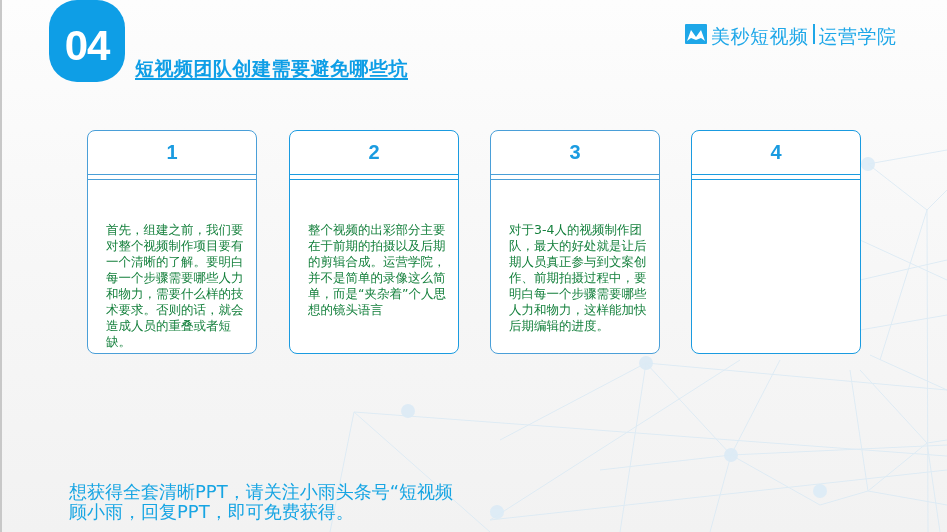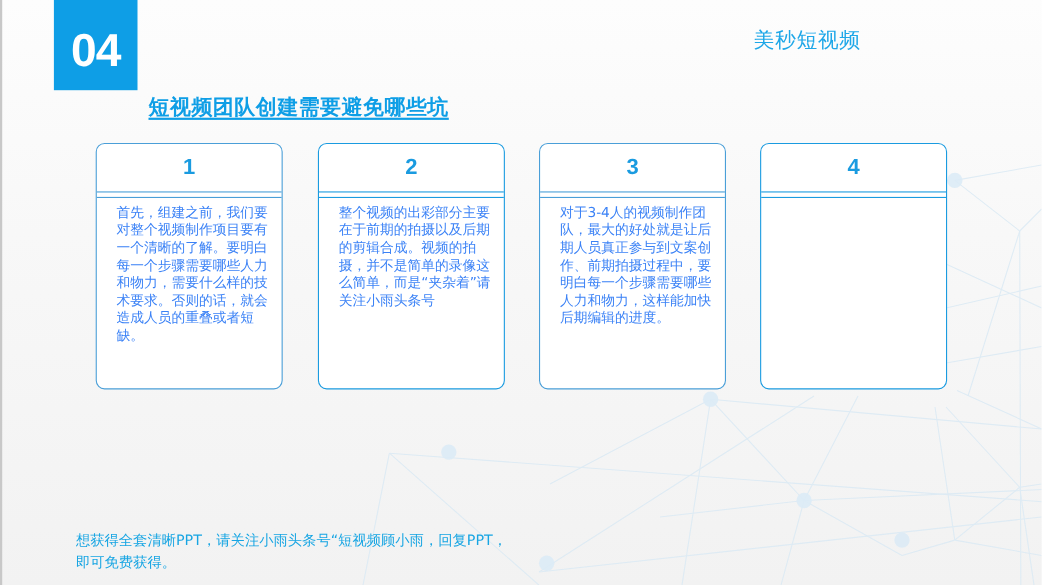--- a/index.html
+++ b/index.html
@@ -34,41 +34,40 @@
       color: #ffffff;
       font-family: "Liberation Sans", sans-serif;
       font-weight: bold;
       font-size: 42px;
       display: flex;
       align-items: center;
       justify-content: center;
       padding-top: 10px;
       box-sizing: border-box;
       letter-spacing: -1px;
+      border-radius: 28px;
     }
     .page-title {
       position: absolute;
       left: 135px; top: 56px;
       color: #0e9ee6;
       font-weight: bold;
       font-size: 19px;
       text-decoration: underline;
       text-underline-offset: 3px;
       text-decoration-thickness: 2px;
       letter-spacing: 0.5px;
       white-space: nowrap;
-      margin-top: 29px;
     }
     .logo {
       position: absolute;
       left: 685px; top: 24px;
       display: flex;
       align-items: flex-start;
       height: 26px;
-      flex-direction: column;
     }
     .logo-icon {
       width: 22px; height: 20px;
       margin-right: 4px;
     }
     .logo-text {
       color: #1ea7e8;
       font-size: 19px;
       letter-spacing: 0.5px;
       white-space: nowrap;
@@ -107,31 +106,32 @@
       font-family: "Liberation Sans", sans-serif;
     }
     .card:nth-child(2) .card-head, .card:nth-child(4) .card-head { border-bottom-color: #1a9be0; }
     .card-sep {
       height: 4px;
       border-bottom: 1.5px solid #4a9fd8;
     }
     .card:nth-child(2) .card-sep, .card:nth-child(4) .card-sep { border-bottom-color: #1a9be0; }
     .card-body {
       padding: 5px 12px 0 18px;
-      color: #3b82f6;
+      color: #15803d;
       font-size: 12.5px;
       line-height: 16px;
       word-break: break-all;
+      margin-top: 37px;
     }
     .footer-note {
       position: absolute;
       left: 69px; top: 482px;
       width: 400px;
       color: #17a5e3;
-      font-size: 13px;
+      font-size: 18px;
       line-height: 20px;
     }
   </style>
 </head>
 <body>
 
 <div class="left-edge"></div>
 
 <svg class="bg-net" viewBox="0 0 947 532" xmlns="http://www.w3.org/2000/svg">
   <g stroke="#d9e9f4" stroke-width="1" fill="none" opacity="0.8">
@@ -180,32 +180,33 @@
 <div class="num-box">04</div>
 <div class="page-title">短视频团队创建需要避免哪些坑</div>
 
 <div class="logo">
   <svg class="logo-icon" viewBox="0 0 22 20" xmlns="http://www.w3.org/2000/svg">
     <rect x="0" y="0" width="22" height="20" rx="1" fill="#1ea7e8"></rect>
     <path d="M2 17 L6 6 L11 13 L16 6 L20 17 L16 14 L11 16 L6 14 Z" fill="#ffffff"></path>
   </svg>
   <span class="logo-text">美秒短视频</span>
   <span class="logo-sep"></span>
+  <span class="logo-text">运营学院</span>
 </div>
 
 <div class="cards">
   <div class="card" style="left:0;">
     <div class="card-head">1</div>
     <div class="card-sep"></div>
     <div class="card-body">首先，组建之前，我们要对整个视频制作项目要有一个清晰的了解。要明白每一个步骤需要哪些人力和物力，需要什么样的技术要求。否则的话，就会造成人员的重叠或者短缺。</div>
   </div>
   <div class="card" style="left:202px;">
     <div class="card-head">2</div>
     <div class="card-sep"></div>
-    <div class="card-body">整个视频的出彩部分主要在于前期的拍摄以及后期的剪辑合成。视频的拍摄，并不是简单的录像这么简单，而是“夹杂着”请关注小雨头条号</div>
+    <div class="card-body">整个视频的出彩部分主要在于前期的拍摄以及后期的剪辑合成。运营学院，并不是简单的录像这么简单，而是“夹杂着”个人思想的镜头语言</div>
   </div>
   <div class="card" style="left:403px;">
     <div class="card-head">3</div>
     <div class="card-sep"></div>
     <div class="card-body">对于3-4人的视频制作团队，最大的好处就是让后期人员真正参与到文案创作、前期拍摄过程中，要明白每一个步骤需要哪些人力和物力，这样能加快后期编辑的进度。</div>
   </div>
   <div class="card" style="left:604px;">
     <div class="card-head">4</div>
     <div class="card-sep"></div>
   </div>

